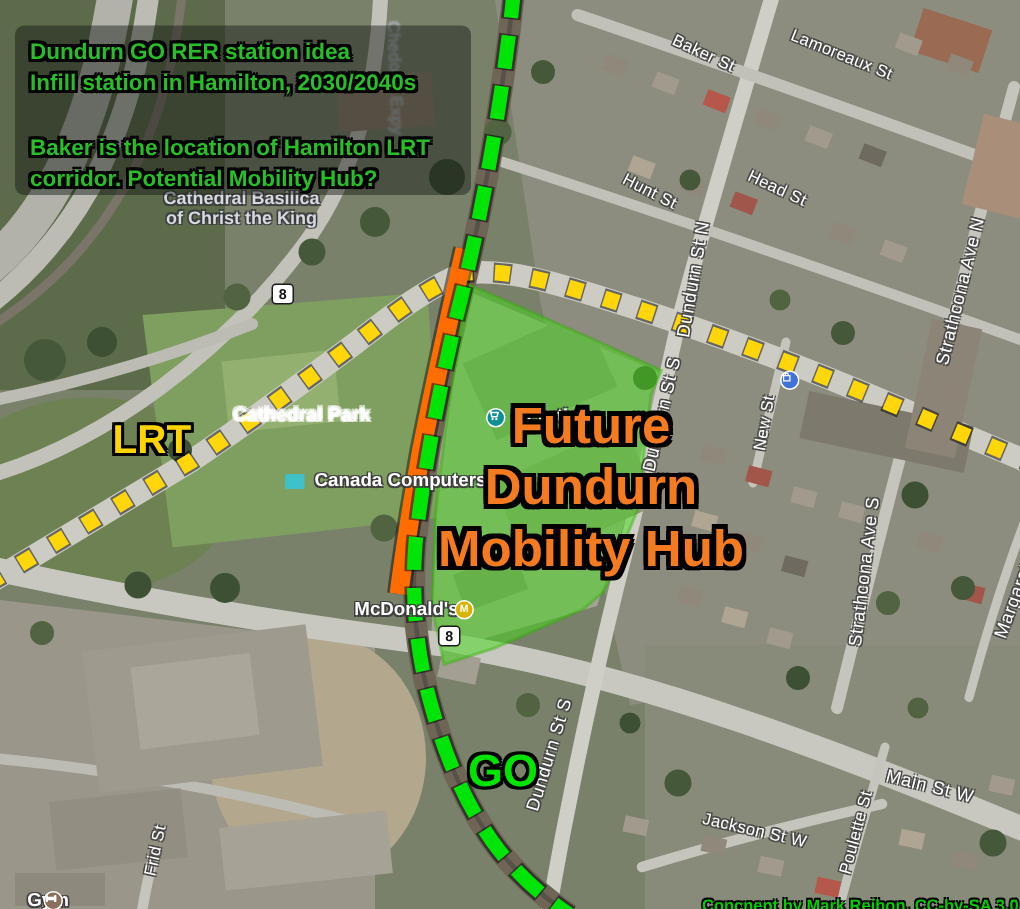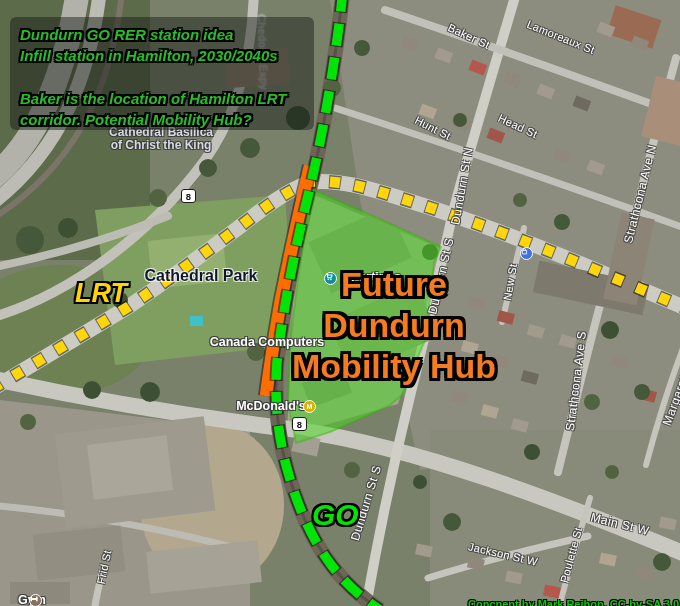--- a/index.html
+++ b/index.html
@@ -16,33 +16,33 @@
                 -1px 1px 0 rgba(70,70,70,.95),1px 1px 0 rgba(70,70,70,.95);}
   .street.lg{font-size:12px;letter-spacing:.5px;}
   .street-hwy{color:#9aa0a8;font-size:11px;letter-spacing:.4px;
     text-shadow:0 0 2px rgba(255,255,255,.7);}
   .poi{color:#fff;font-weight:bold;font-size:12.5px;
     text-shadow:-1px -1px 0 rgba(60,60,60,.9),1px -1px 0 rgba(60,60,60,.9),
                 -1px 1px 0 rgba(60,60,60,.9),1px 1px 0 rgba(60,60,60,.9);}
   .poi-grey{color:#d6d9de;font-weight:bold;font-size:12px;
     text-shadow:-1px -1px 0 rgba(55,55,60,.8),1px -1px 0 rgba(55,55,60,.8),
                 -1px 1px 0 rgba(55,55,60,.8),1px 1px 0 rgba(55,55,60,.8);margin-top:44px;}
-  .poi-park{color:#0f172a;font-weight:bold;font-size:16px;
+  .poi-park{color:#ffffff;font-weight:bold;font-size:13px;
     text-shadow:-1px -1px 0 rgba(255,255,255,.65),1px -1px 0 rgba(255,255,255,.65),
                 -1px 1px 0 rgba(255,255,255,.65),1px 1px 0 rgba(255,255,255,.65);}
   .poi-icon{position:absolute;width:13px;height:13px;border-radius:50%;
     border:1.5px solid #fff;box-sizing:border-box;display:flex;
     align-items:center;justify-content:center;color:#fff;font-weight:bold;font-size:7px;}
   .shield{position:absolute;width:15px;height:14px;background:#fff;border:1.5px solid #1b1b1b;
     border-radius:3px;color:#111;font-size:9.5px;font-weight:bold;box-sizing:border-box;
     display:flex;align-items:center;justify-content:center;}
 
   
   .o2{text-shadow:-2px -2px 0 #000,0 -2px 0 #000,2px -2px 0 #000,-2px 0 0 #000,
-      2px 0 0 #000,-2px 2px 0 #000,0 2px 0 #000,2px 2px 0 #000;font-style:italic;}
+      2px 0 0 #000,-2px 2px 0 #000,0 2px 0 #000,2px 2px 0 #000;}
   .o3{text-shadow:-3px -3px 0 #000,0 -3px 0 #000,3px -3px 0 #000,-3px 0 0 #000,
       3px 0 0 #000,-3px 3px 0 #000,0 3px 0 #000,3px 3px 0 #000,
       -2px -2px 0 #000,2px -2px 0 #000,-2px 2px 0 #000,2px 2px 0 #000;}
   .title-box{position:absolute;left:10px;top:17px;width:304px;height:113px;
     background:rgba(22,26,22,.47);border-radius:6px;box-sizing:border-box;
     padding:7px 0 0 10px;}
   .tline{color:#28be28;font-weight:bold;font-size:15px;line-height:21px;white-space:nowrap;}
   .tspacer{height:22px;}
   .lrt-label{position:absolute;left:75px;top:278px;color:#ffd400;
     font-weight:bold;font-size:27px;}
@@ -221,21 +221,21 @@
     <span class="street lg" style="left:678px;top:393px;transform:translate(-50%,-50%) rotate(-70deg)">Margaret St</span>
     <span class="street lg" style="left:620px;top:524px;transform:translate(-50%,-50%) rotate(14deg)">Main St W</span>
     <span class="street" style="left:503px;top:554px;transform:translate(-50%,-50%) rotate(13deg)">Jackson St W</span>
     <span class="street" style="left:571px;top:555px;transform:translate(-50%,-50%) rotate(-75deg)">Poulette St</span>
     <span class="street" style="left:104px;top:567px;transform:translate(-50%,-50%) rotate(-78deg)">Frid St</span>
     <span class="street-hwy" style="left:263px;top:52px;transform:translate(-50%,-50%) rotate(88deg)">Chedoke Expy</span>
 
     <span class="poi-grey" style="left:161px;top:88px;transform:translate(-50%,-50%)">Cathedral Basilica</span>
     <span class="poi-grey" style="left:161px;top:101px;transform:translate(-50%,-50%)">of Christ the King</span>
     <span class="poi-park" style="left:201px;top:276px;transform:translate(-50%,-50%)">Cathedral Park</span>
-    <span class="poi" style="left:267px;top:342px;transform:translate(-50%,-50%)">Canada Computers</span>
+    <span class="poi" style="left:267px;top:320px;transform:translate(-50%,-50%)">Canada Computers</span>
 
     <span class="poi-icon" style="left:324px;top:272px;background:#0e8f96">
       <svg width="8" height="8" viewBox="0 0 10 10">
           <path d="M1 1.5h1.6l1 4.5h4.3l1-3.5H3.2" fill="none" stroke="#fff" stroke-width="1.3"></path>
           <circle cx="4.2" cy="8" r="1" fill="#fff"></circle>
           <circle cx="7.4" cy="8" r="1" fill="#fff"></circle>
         </svg>
     </span>
     <span class="poi" style="left:376px;top:277px;transform:translate(-50%,-50%)">Fortinos</span>
 

